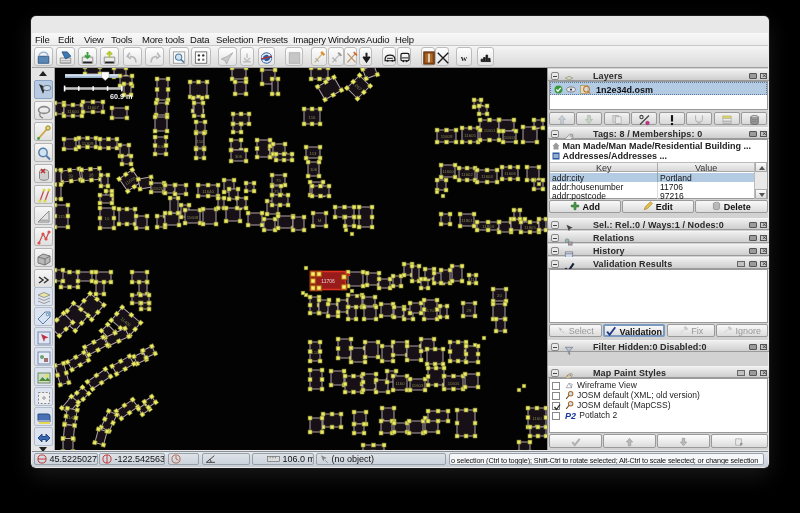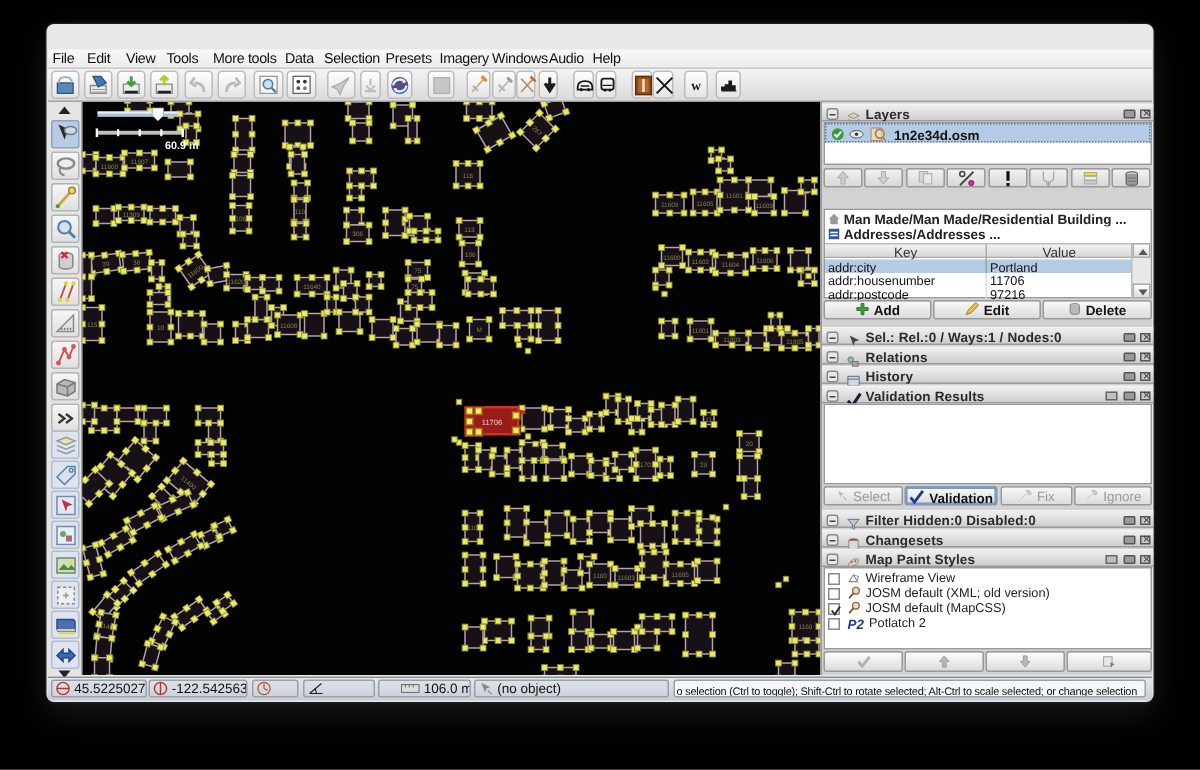--- a/index.html
+++ b/index.html
@@ -10,21 +10,21 @@
 #title { position:absolute; width:100%; text-align:center; top:3.5px; font-size:8.5px; color:#111; }
 #toolbar { position:absolute; left:1px; top:30px; width:736px; height:22px; background:linear-gradient(#f4f4f4,#dadada); border-bottom:1px solid #a0a0a0; }
 .tbtn { position:absolute; top:1px; height:19px; background:linear-gradient(#fefefe,#e4e4e4); border:1px solid #bcbcbc; border-radius:3px; text-align:center; line-height:17px; }
 .tbtn svg { vertical-align:middle; }
 .ltbtn { position:absolute; left:2px; width:19px; height:19px; background:linear-gradient(#f6f6f6,#e0e0e0); border:1px solid #b4b4b4; border-radius:2px; text-align:center; line-height:17px; }
 .ltbtn svg { vertical-align:middle; }
 .phdr { position:absolute; left:0; width:221px; background:linear-gradient(#efefef,#cecece); border-top:1px solid #f4f4f4; border-bottom:1px solid #9a9a9a; }
 .collap { position:absolute; left:3px; top:2px; width:8px; height:8px; background:#e8e8e8; border:1px solid #888; border-radius:2px; }
 .collap:after { content:""; position:absolute; left:1px; top:3px; width:4px; height:1px; background:#444; }
 .hico { position:absolute; left:16px; top:1px; }
-.htxt { position:absolute; left:29px; top:1px; font-size:9px; font-weight:bold; color:#2a2a2a; letter-spacing:0.1px; white-space:nowrap; }
+.htxt { position:absolute; left:45px; top:1px; font-size:9px; font-weight:bold; color:#2a2a2a; letter-spacing:0.1px; white-space:nowrap; }
 .pin { position:absolute; right:12px; top:3px; width:8px; height:6px; background:#9a9a9a; border:1px solid #555; border-radius:1px; }
 .clo { position:absolute; right:2px; top:3px; width:7px; height:6px; background:#c8c8c8; border:1px solid #555; }
 .clo:after { content:"\00d7"; position:absolute; left:1px; top:-3px; font-size:8px; color:#333; }
 .hexico { position:absolute; right:24px; top:3px; width:8px; height:6px; background:#c0c0c0; border:1px solid #666; }
 .pbtn { position:absolute; background:linear-gradient(#f2f2f2,#d8d8d8); border:1px solid #9a9a9a; border-radius:2px; text-align:center; line-height:12px; }
 .pbtn svg { vertical-align:middle; }
 .pbtn2 { position:absolute; height:13px; background:linear-gradient(#f8f8f8,#dcdcdc); border:1px solid #9a9a9a; border-radius:2px; text-align:center; font-size:9px; color:#111; line-height:12px; white-space:nowrap; }
 .pbtn2 svg { vertical-align:-1px; }
 
 </style></head><body>
@@ -1978,20 +1978,30 @@
 <div class="pbtn" style="left:166px;top:44px;width:26px;height:13px"><svg width="12" height="11" viewBox="0 0 16 16">
           <rect x="2" y="3" width="12" height="3" fill="#e8e070" stroke="#aa5"></rect>
           <rect x="2" y="7" width="12" height="3" fill="#f8f8f8" stroke="#aaa"></rect>
           <rect x="2" y="11" width="12" height="3" fill="#d0d0d0" stroke="#aaa"></rect>
         </svg></div>
 <div class="pbtn" style="left:193px;top:44px;width:26px;height:13px"><svg width="11" height="12" viewBox="0 0 16 16">
           <ellipse cx="8" cy="3.5" rx="5.5" ry="2" fill="#d8d8d8" stroke="#555"></ellipse>
           <path d="M2.5 3.5 v9 a5.5 2 0 0 0 11 0 v-9" fill="#9a9a9a" stroke="#555"></path>
           <path d="M4 7 a4.5 1.5 0 0 0 8 0 M4 10 a4.5 1.5 0 0 0 8 0" fill="none" stroke="#666" stroke-width="0.8"></path>
         </svg></div>
+<div class="phdr" style="top:59px;height:12px">
+        <span class="collap"></span>
+        <span class="hico"><svg width="10" height="10" viewBox="0 0 16 16">
+            <path d="M2 9 L9 2 h5 v5 L7 14 z" fill="#e0e0e0" stroke="#777"></path>
+            <circle cx="11.5" cy="4.5" r="1.3" fill="#fff" stroke="#777"></circle>
+          </svg></span>
+        <span class="htxt">Tags: 8 / Memberships: 0</span>
+        <span class="pin"></span>
+        <span class="clo"></span>
+      </div>
 <div style="position:absolute;left:1px;top:71px;width:219px;height:60px;background:#fff;border:1px solid #9a9a9a">
 <div style="position:absolute;left:2px;top:1px;font-size:9px;color:#222;white-space:nowrap;overflow:hidden;width:200px">
       <svg width="8" height="8" viewBox="0 0 16 16" style="vertical-align:-1px">
             <path d="M8 1 L15 8 h-2 v7 H3 V8 H1 z" fill="#9a9a9a"></path>
           </svg>
       <b>Man Made/Man Made/Residential Building ...</b></div>
 <div style="position:absolute;left:2px;top:11px;font-size:9px;color:#222;white-space:nowrap;overflow:hidden;width:200px">
       <svg width="8" height="8" viewBox="0 0 16 16" style="vertical-align:-1px">
             <rect x="1" y="1" width="14" height="14" fill="#2c5aa0"></rect>
             <rect x="3" y="5" width="10" height="2" fill="#fff"></rect>
@@ -2092,30 +2102,20 @@
         </svg> Ignore</div>
 <div class="phdr" style="top:272px;height:12px">
         <span class="collap"></span>
         <span class="hico"><svg width="10" height="10" viewBox="0 0 16 16">
             <path d="M2 2 h12 l-5 6 v6 l-2 -2 v-4 z" fill="#b8c8d8" stroke="#667"></path>
           </svg></span>
         <span class="htxt">Filter Hidden:0 Disabled:0</span>
         <span class="pin"></span>
         <span class="clo"></span>
       </div>
-<div class="phdr" style="top:285px;height:12px">
-        <span class="collap"></span>
-        <span class="hico"><svg width="10" height="10" viewBox="0 0 16 16">
-            <ellipse cx="8" cy="4" rx="5" ry="2" fill="#c05050" stroke="#803030"></ellipse>
-            <path d="M3 4 v8 a5 2 0 0 0 10 0 v-8" fill="#d9d9d9" stroke="#888"></path>
-          </svg></span>
-        <span class="htxt">Changesets</span>
-        <span class="pin"></span>
-        <span class="clo"></span>
-      </div>
 <div class="phdr" style="top:298px;height:12px">
         <span class="collap"></span>
         <span class="hico"><svg width="10" height="10" viewBox="0 0 16 16">
             <path d="M3 13 q-2 -6 5 -10 q7 -2 5 3 q-2 4 -6 4 q-3 0 -4 3 z" fill="#d8cfa8" stroke="#887"></path>
             <circle cx="6" cy="6" r="1" fill="#c04040"></circle>
             <circle cx="10" cy="5" r="1" fill="#4060c0"></circle>
           </svg></span>
         <span class="htxt">Map Paint Styles</span>
         <span class="hexico"></span>
         <span class="pin"></span>

